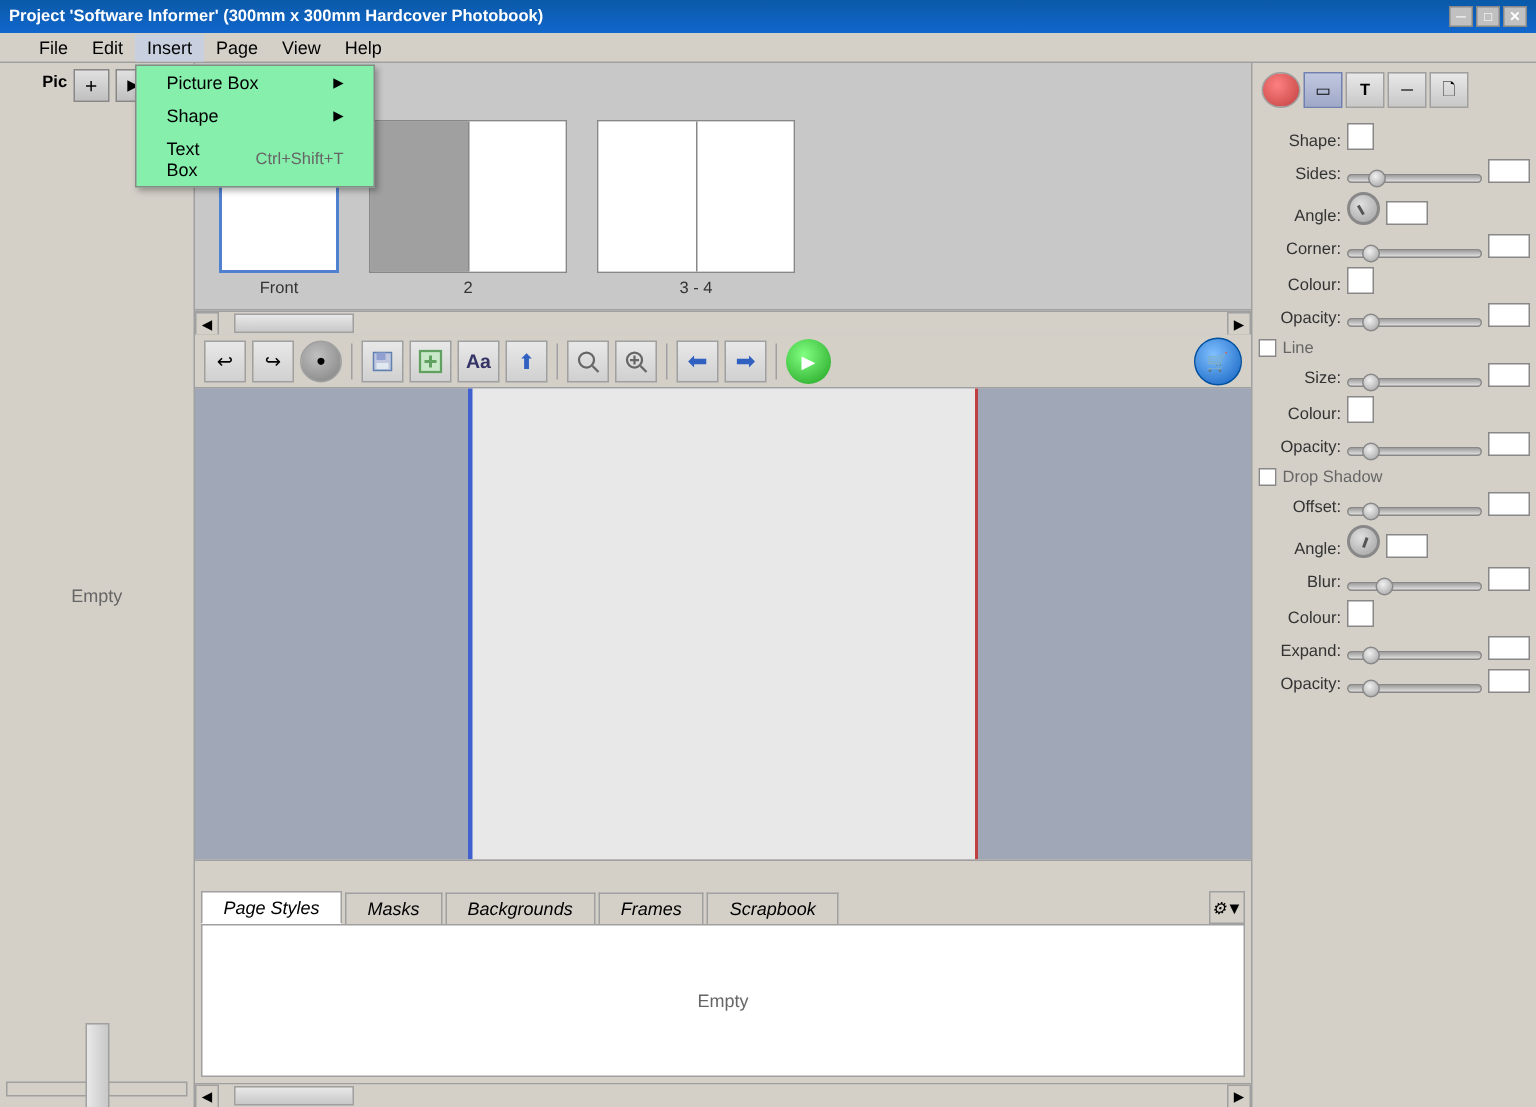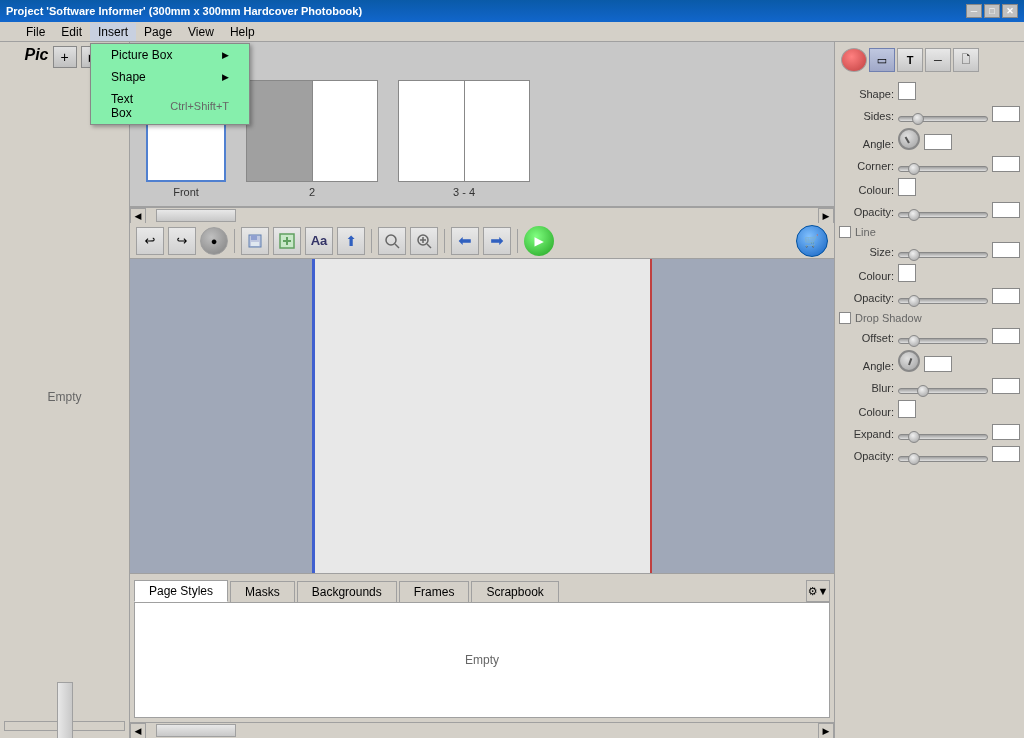--- a/index.html
+++ b/index.html
@@ -81,24 +81,23 @@
       align-items: center;
       padding: 4px;
     }
     .sidebar-top {
       display: flex;
       gap: 4px;
       margin-bottom: 8px;
       align-items: center;
     }
     .sidebar-thumb-label {
-      font-size: 16px;
+      font-size: 11px;
       font-weight: bold;
       margin-bottom: 4px;
-      font-style: italic;
     }
     .add-btn {
       width: 24px; height: 22px;
       background: linear-gradient(to bottom, #e0e0e0, #c0c0c0);
       border: 1px solid #888;
       display: flex; align-items: center; justify-content: center;
       cursor: pointer;
       font-size: 14px;
     }
     .sidebar-page-area {
@@ -215,23 +214,24 @@
     .bottom-area {
       height: 165px;
       display: flex;
       flex-direction: column;
       background: #d4d0c8;
       border-top: 1px solid #a0a0a0;
     }
     .tab-bar {
       display: flex;
       align-items: flex-end;
-      padding: 6px 4px 0 4px;
+      padding: 20px 4px 0 4px;
       background: #d4d0c8;
       gap: 0;
+      font-style: italic;
     }
     .tab {
       padding: 3px 14px;
       background: #d4d0c8;
       border: 1px solid #a0a0a0;
       border-bottom: none;
       cursor: pointer;
       font-size: 12px;
       margin-right: 2px;
     }

